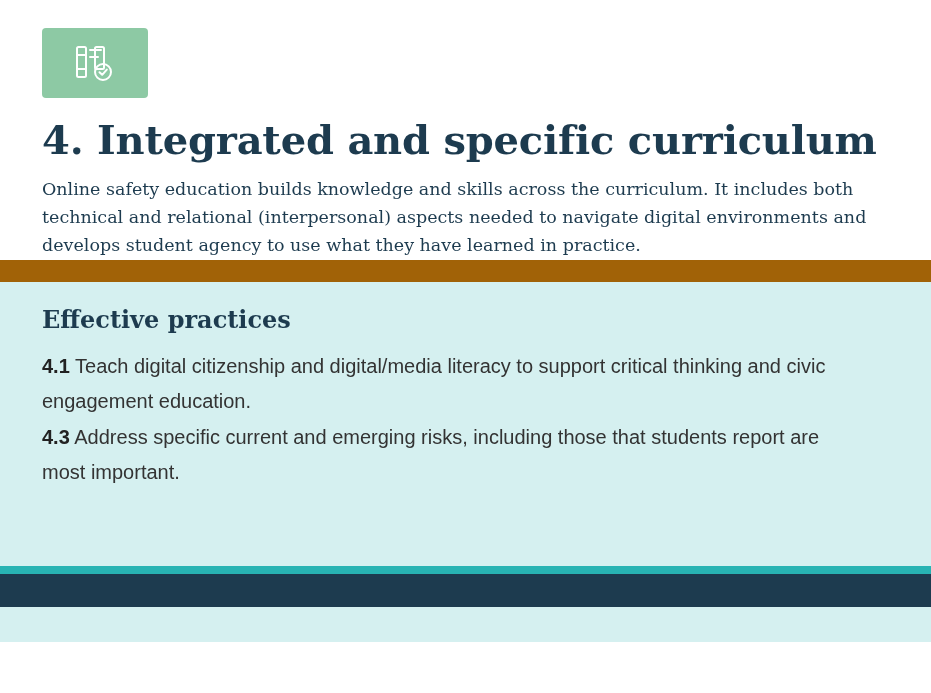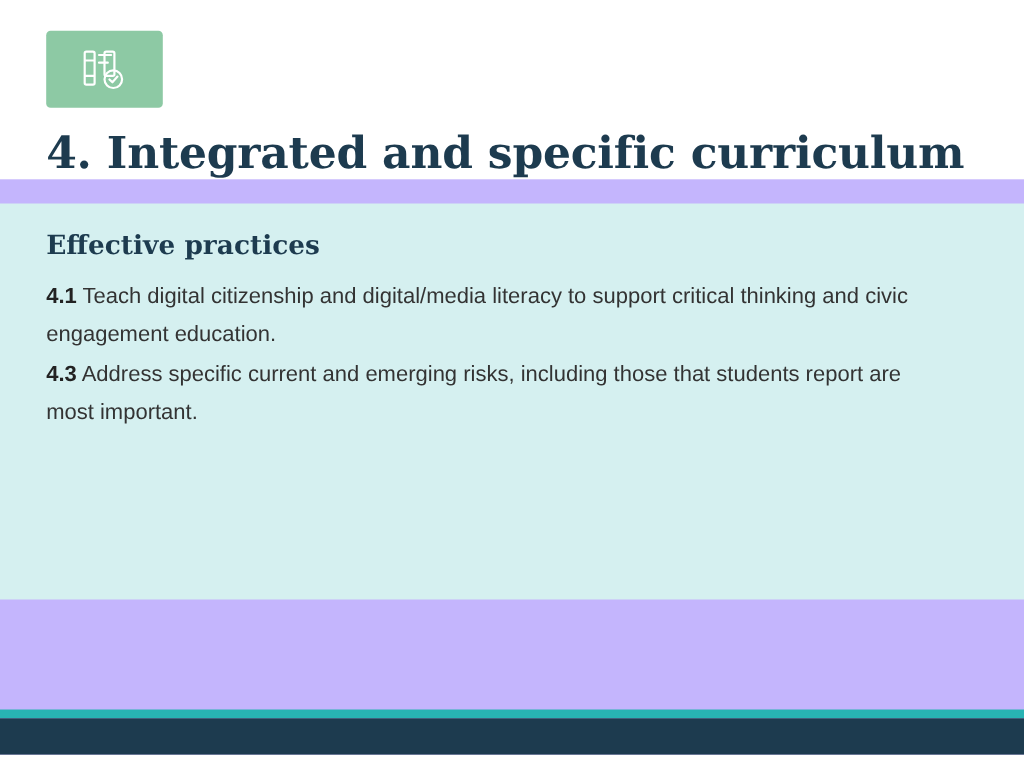--- a/index.html
+++ b/index.html
@@ -9,22 +9,22 @@
   body {
     width: 931px;
     height: 693px;
     background: #ffffff;
     font-family: "Liberation Sans", sans-serif;
     overflow: hidden;
   }
   .page {
     position: relative;
     width: 931px;
-    height: 686px;
-    background: #c4b5fd;
+    height: 607px;
+    background: #a16207;
   }
 
   
   .header {
     padding: 28px 42px 0 42px;
     background: #ffffff;
   }
 
   .badge {
     width: 106px;
@@ -128,20 +128,21 @@
 
         <rect x="24" y="6" width="9" height="22" rx="1.5" stroke="#ffffff" stroke-width="2"></rect>
 
         <circle cx="32" cy="31" r="8" stroke="#ffffff" stroke-width="2"></circle>
         <path d="M28.5 31.2 L31.2 33.8 L35.8 28.6" stroke="#ffffff" stroke-width="2" stroke-linecap="round" stroke-linejoin="round"></path>
       </svg>
     </div>
 
     <h1 class="title">4. Integrated and specific curriculum</h1>
 
+    <p class="intro">Online safety education builds knowledge and skills across the curriculum. It includes both technical and relational (interpersonal) aspects needed to navigate digital environments and develops student agency to use what they have learned in practice.</p>
 
   </div>
 
   <div class="practices">
     <h2>Effective practices</h2>
 
     <ul class="practice-list">
       <li class="practice-item"><span class="practice-num">4.1</span> <span>Teach digital citizenship and digital/media literacy to support critical thinking and civic engagement education.</span></li>
       <li class="practice-item"><span class="practice-num">4.3</span> <span>Address specific current and emerging risks, including those that students report are most important.</span></li>
     </ul>

